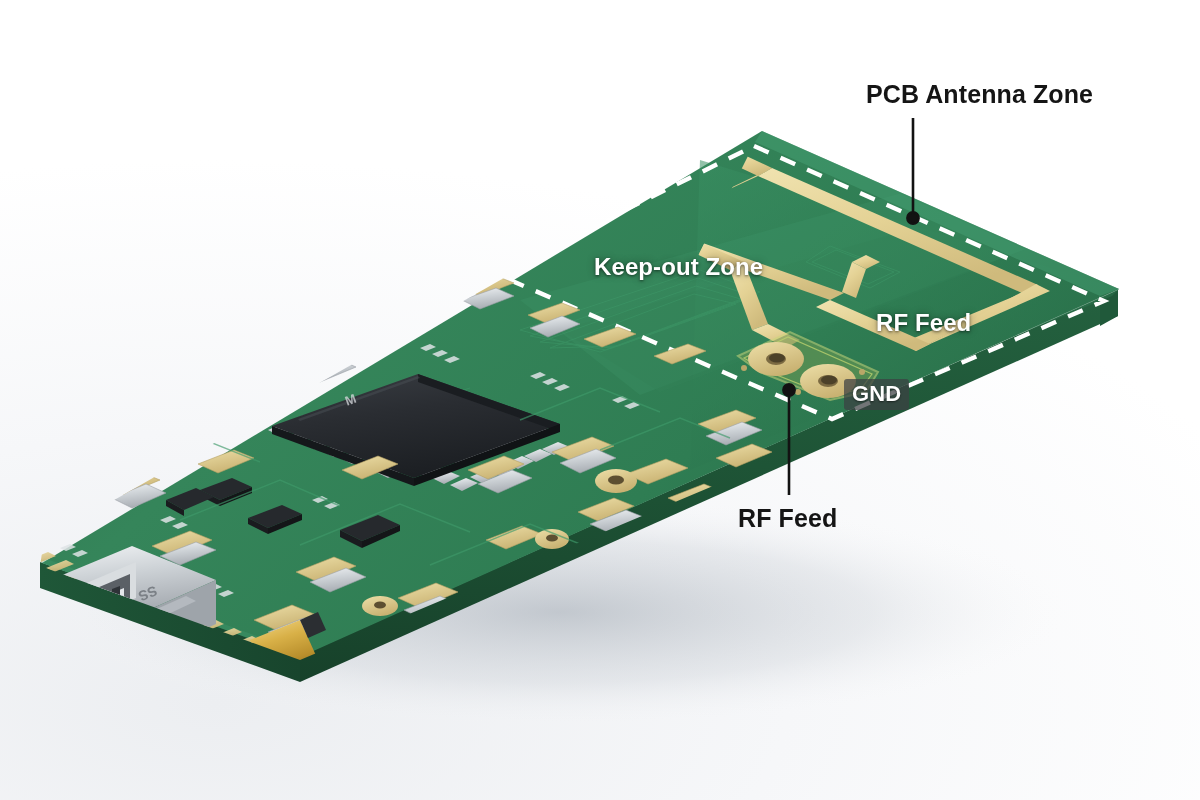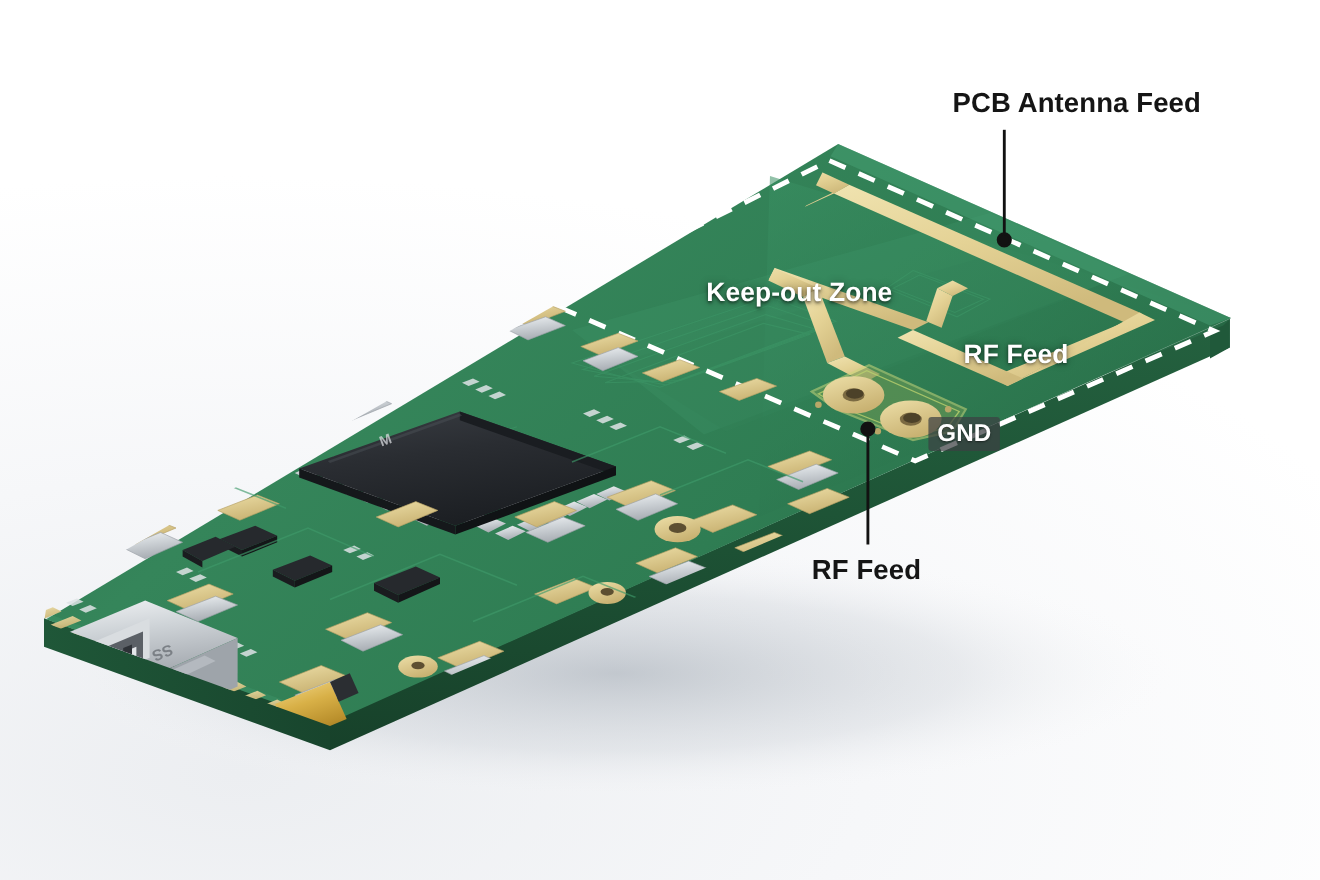--- a/index.html
+++ b/index.html
@@ -26,21 +26,21 @@
     color:#ffffff;font-size:24px;
     text-shadow:0 1px 3px rgba(0,0,0,.55),0 0 8px rgba(0,0,0,.32);
   }
   .lbl-badge{
     color:#ffffff;font-size:22px;
     background:rgba(60,64,66,.72);
     padding:2px 8px 3px 8px;border-radius:3px;
     text-shadow:0 1px 2px rgba(0,0,0,.5);
   }
   #t-pcb{left:866px;top:80px;}
-  #t-keepout{left:594px;top:253px;margin-left:48px;}
+  #t-keepout{left:594px;top:253px;}
   #t-rffeed-top{left:876px;top:309px;}
   #t-gnd{left:844px;top:379px;}
   #t-rffeed-bottom{left:738px;top:504px;}
 </style>
 </head>
 <body>
 
 <div id="stage">
 
   <div class="bg"></div>
@@ -394,21 +394,21 @@
     </g>
 
     <g stroke="#121212" stroke-width="2.6" fill="#121212">
       <line x1="913" y1="118" x2="913" y2="216"></line>
       <circle cx="913" cy="218" r="5.6"></circle>
       <line x1="789" y1="495" x2="789" y2="392"></line>
       <circle cx="789" cy="390" r="5.6"></circle>
     </g>
   </svg>
 
-  <div id="t-pcb" class="lbl lbl-dark">PCB Antenna Feed</div>
+  <div id="t-pcb" class="lbl lbl-dark">PCB Antenna Zone</div>
 
   <div id="t-keepout" class="lbl lbl-white">Keep-out Zone</div>
 
   <div id="t-rffeed-top" class="lbl lbl-white">RF Feed</div>
 
   <div id="t-gnd" class="lbl lbl-badge">GND</div>
 
   <div id="t-rffeed-bottom" class="lbl lbl-dark">RF Feed</div>
 
 </div>

